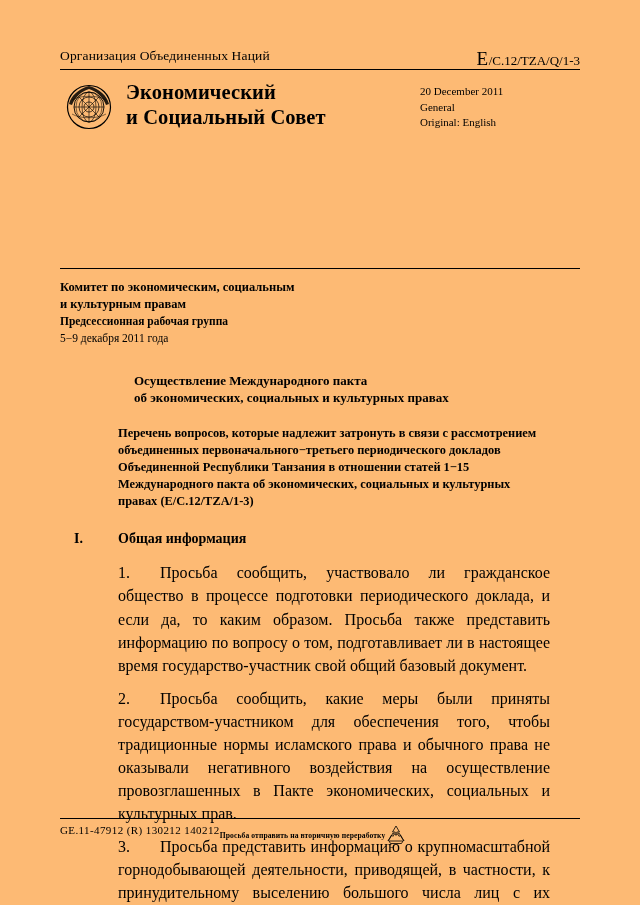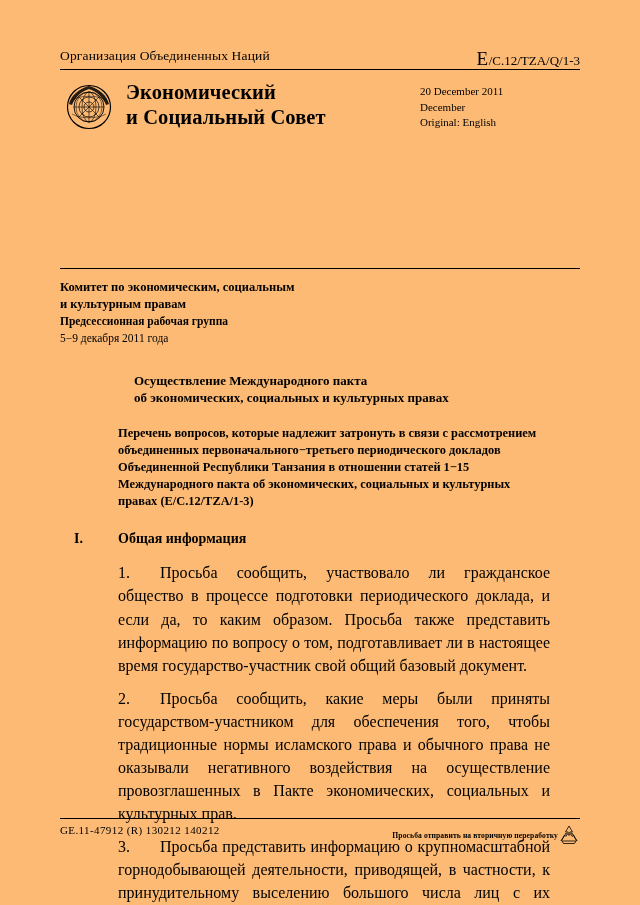--- a/index.html
+++ b/index.html
@@ -175,21 +175,21 @@
     width: 520px;
     border-top: 1px solid #000;
   }
   .footer {
     position: absolute;
     left: 60px;
     top: 824px;
     width: 520px;
     font-size: 11px;
     display: flex;
-    justify-content: space-between;
+    justify-content: flex-start;
     align-items: flex-start;
   }
   .footer .gecode {
     letter-spacing: 0.4px;
   }
   .recycle {
     display: flex;
     align-items: center;
     font-size: 7.6px;
     font-weight: bold;
@@ -227,21 +227,21 @@
             <path d="M23 2 C 12 5, 5 12, 3 20 L 6 21 C 9 13, 16 7, 23 5 Z" fill="#000" opacity="0.85"></path>
             <path d="M23 2 C 34 5, 41 12, 43 20 L 40 21 C 37 13, 30 7, 23 5 Z" fill="#000" opacity="0.85"></path>
           </svg>
         </div>
         <div class="title-block">
           <div class="t1">Экономический</div>
           <div class="t2">и Социальный Совет</div>
         </div>
         <div class="distr">
           <div>20 December 2011</div>
-          <div>December</div>
+          <div>General</div>
           <div>Original: English</div>
         </div>
       </div>
     </div>
 
     <div class="rule-bottom"></div>
 
     <div class="committee">
       <div class="b">Комитет по экономическим, социальным</div>
       <div class="b">и культурным правам</div>

